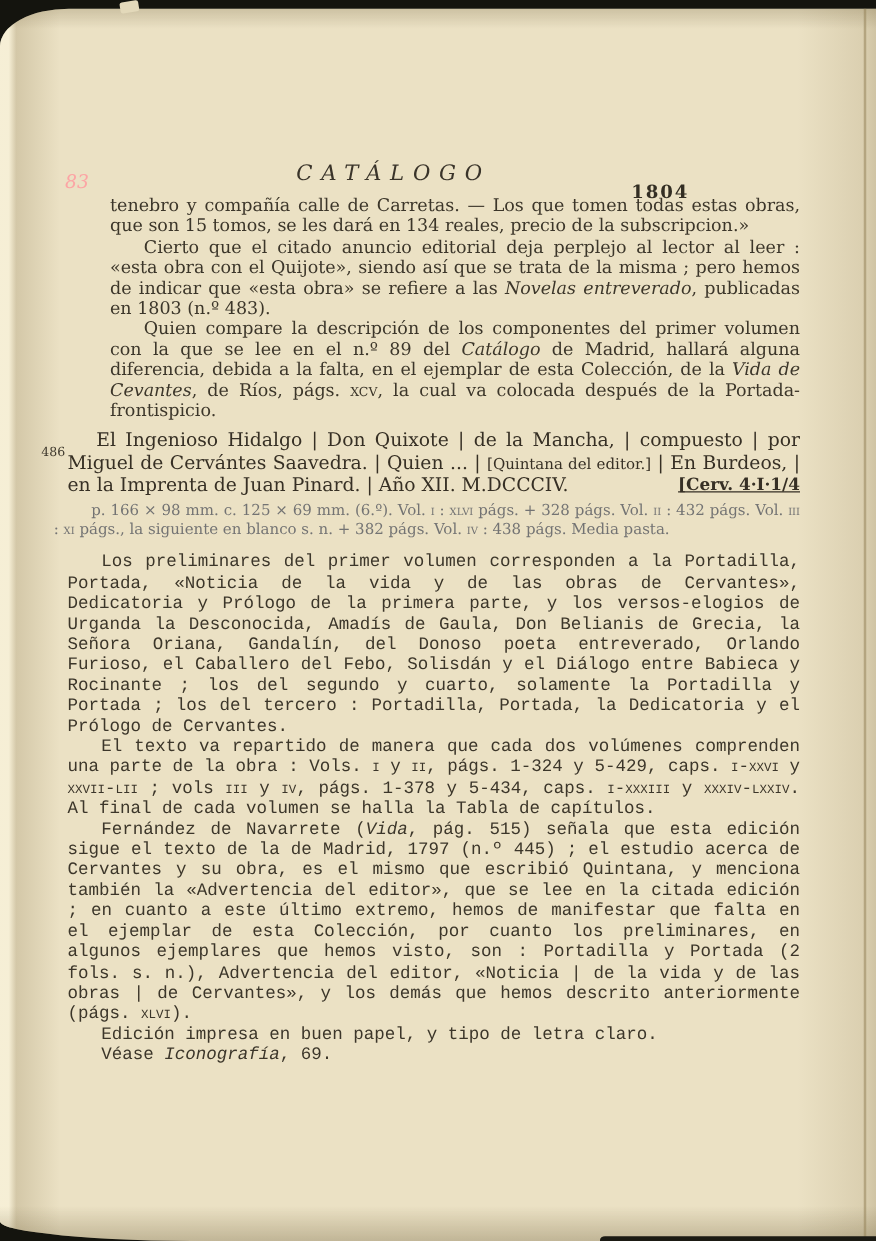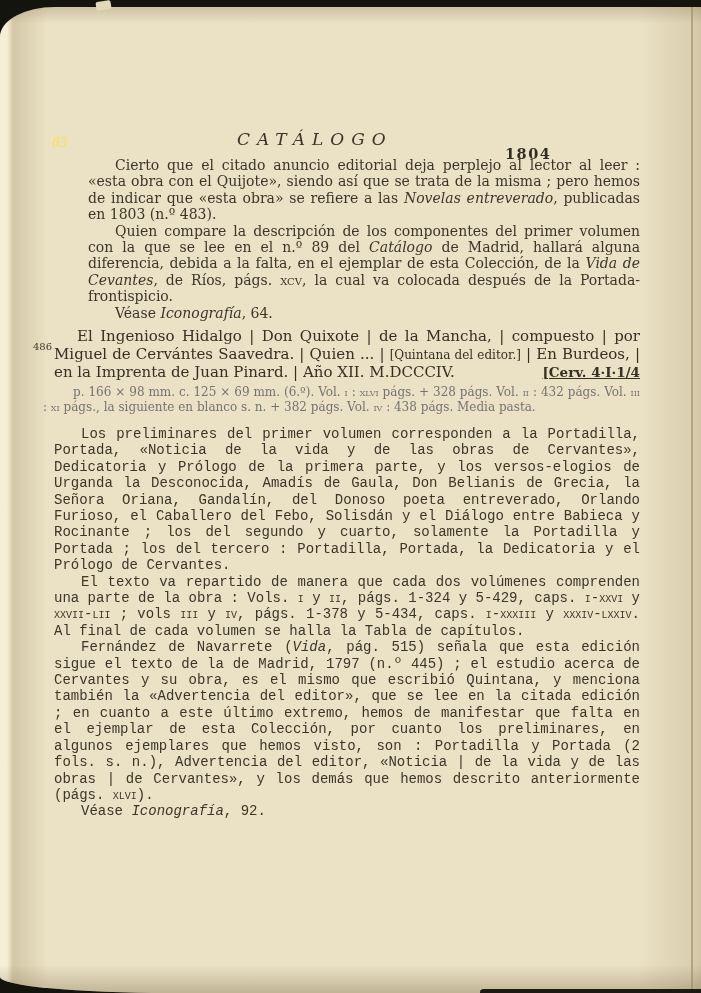--- a/index.html
+++ b/index.html
@@ -25,21 +25,21 @@
       linear-gradient(180deg, rgba(100,85,48,.22) 0, rgba(100,85,48,0) 16px),
       linear-gradient(0deg, rgba(95,80,45,.30) 0, rgba(95,80,45,0) 28px);}
   .adjacent-edge{position:absolute;top:0;bottom:0;right:8px;width:2px;
     background:rgba(150,132,90,.55);}
   .paper-tab{position:absolute;left:96px;top:1px;width:15px;height:9px;
     background:#e3d9ba;transform:rotate(-9deg);border-radius:2px;}
   .bottom-sliver{position:absolute;left:480px;right:0;bottom:0;height:4px;
     background:#1b1a13;border-top-left-radius:4px 3px;}
 
   .folio{position:absolute;left:52px;top:136px;font-style:italic;
-    font-size:12px;color:#fde047;}
+    font-size:15px;color:#fca5a5;}
   .running-title{position:absolute;left:237px;top:129px;font-style:italic;
     font-size:17px;letter-spacing:7px;color:#3a342a;font-weight:500;}
   .year{position:absolute;left:505px;top:145px;font-weight:bold;
     font-size:14.5px;letter-spacing:1.5px;color:#332e23;}
 
   .content{position:absolute;left:88px;top:157px;width:552px;
     color:#3c362a;font-size:14px;line-height:16.4px;text-align:justify;}
   .content p{margin:0;}
   p.body{text-indent:27px;}
   p.body.noindent{text-indent:0;}
@@ -68,28 +68,29 @@
   <div class="adjacent-edge"></div>
 </div>
 <div class="paper-tab"></div>
 <div class="bottom-sliver"></div>
 
 <span class="folio">83</span>
 <span class="running-title">CATÁLOGO</span>
 <span class="year">1804</span>
 
 <div class="content">
+  <p class="body noindent"><span>tenebro y compañía calle de Carretas. — Los que tomen todas estas obras, que son 15 tomos, se les dará en 134 reales, precio de la subscripcion.»</span></p>
   <p class="body"><span>Cierto que el citado anuncio editorial deja perplejo al lector al leer : «esta obra con el Quijote», siendo así que se trata de la misma ; pero hemos de indicar que «esta obra» se refiere a las </span><span class="it">Novelas entreverado</span><span>, publicadas en 1803 (n.º 483).</span></p>
   <p class="body"><span>Quien compare la descripción de los componentes del primer volumen con la que se lee en el n.º 89 del </span><span class="it">Catálogo</span><span> de Madrid, hallará alguna diferencia, debida a la falta, en el ejemplar de esta Colección, de la </span><span class="it">Vida de Cevantes</span><span>, de Ríos, págs. </span><span class="sc">xcv</span><span>, la cual va colocada después de la Portada-frontispicio.</span></p>
-  <p class="body"><span>Véase </span><span class="it">Iconografía</span><span>, 64.</span></p>
 
   <div class="entry">
     <span class="entry-number">486</span>
     <p class="heading"><span class="shelfmark">[Cerv. 4·I·1/4</span><span>El Ingenioso Hidalgo | Don Quixote | de la Mancha, | compuesto | por Miguel de Cervántes Saavedra. | Quien ... | </span><span class="small">[Quintana del editor.]</span><span> | En Burdeos, | en la Imprenta de Juan Pinard. | Año XII. M.DCCCIV.</span></p>
     <p class="collation"><span>p. 166 × 98 mm. c. 125 × 69 mm. (6.º).  Vol. </span><span class="sc">i</span><span> : </span><span class="sc">xlvi</span><span> págs. + 328 págs.  Vol. </span><span class="sc">ii</span><span> : 432 págs. Vol. </span><span class="sc">iii</span><span> : </span><span class="sc">xi</span><span> págs., la siguiente en blanco s. n. + 382 págs.  Vol. </span><span class="sc">iv</span><span> : 438 págs.  Media pasta.</span></p>
     <div class="entry-body">
       <p><span>Los preliminares del primer volumen corresponden a la Portadilla, Portada, «Noticia de la vida y de las obras de Cervantes», Dedicatoria y Prólogo de la primera parte, y los versos-elogios de Urganda la Desconocida, Amadís de Gaula, Don Belianis de Grecia, la Señora Oriana, Gandalín, del Donoso poeta entreverado, Orlando Furioso, el Caballero del Febo, Solisdán y el Diálogo entre Babieca y Rocinante ; los del segundo y cuarto, solamente la Portadilla y Portada ; los del tercero : Portadilla, Portada, la Dedicatoria y el Prólogo de Cervantes.</span></p>
       <p><span>El texto va repartido de manera que cada dos volúmenes comprenden una parte de la obra : Vols. </span><span class="sc">i</span><span> y </span><span class="sc">ii</span><span>, págs. 1-324 y 5-429, caps. </span><span class="sc">i-xxvi</span><span> y </span><span class="sc">xxvii-lii</span><span> ; vols </span><span class="sc">iii</span><span> y </span><span class="sc">iv</span><span>, págs. 1-378 y 5-434, caps. </span><span class="sc">i-xxxiii</span><span> y </span><span class="sc">xxxiv-lxxiv</span><span>.  Al final de cada volumen se halla la Tabla de capítulos.</span></p>
       <p><span>Fernández de Navarrete (</span><span class="it">Vida</span><span>, pág. 515) señala que esta edición sigue el texto de la de Madrid, 1797 (n.º 445) ; el estudio acerca de Cervantes y su obra, es el mismo que escribió Quintana, y menciona también la «Advertencia del editor», que se lee en la citada edición ; en cuanto a este último extremo, hemos de manifestar que falta en el ejemplar de esta Colección, por cuanto los preliminares, en algunos ejemplares que hemos visto, son : Portadilla y Portada (2 fols. s. n.), Advertencia del editor, «Noticia | de la vida y de las obras | de Cervantes», y los demás que hemos descrito anteriormente (págs. </span><span class="sc">xlvi</span><span>).</span></p>
-      <p><span>Véase </span><span class="it">Iconografía</span><span>, 92.</span></p>
+      <p><span>Edición impresa en buen papel, y tipo de letra claro.</span></p>
+      <p><span>Véase </span><span class="it">Iconografía</span><span>, 69.</span></p>
     </div>
   </div>
 </div>
 
 </body></html>

